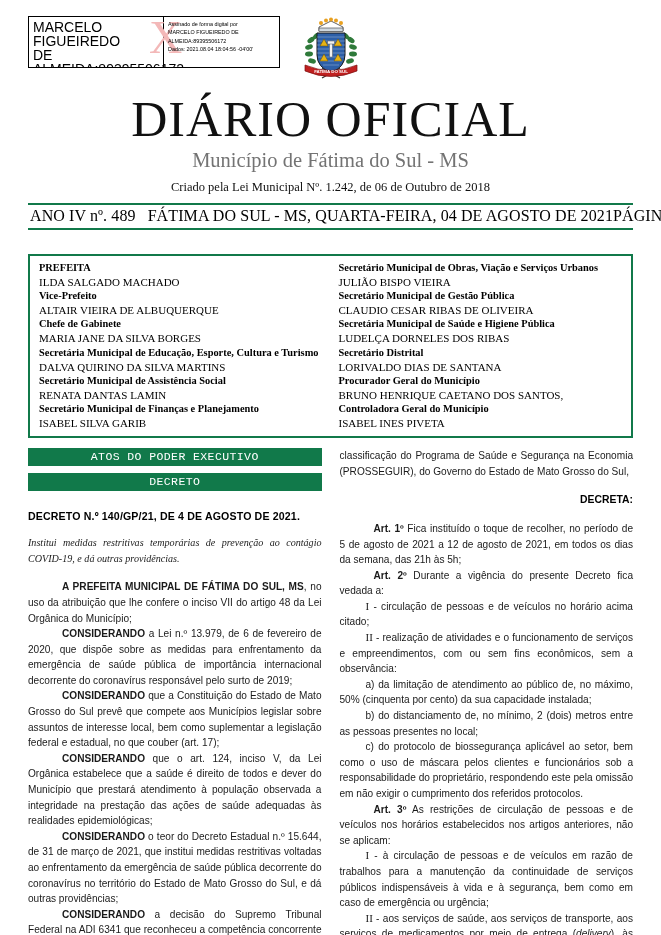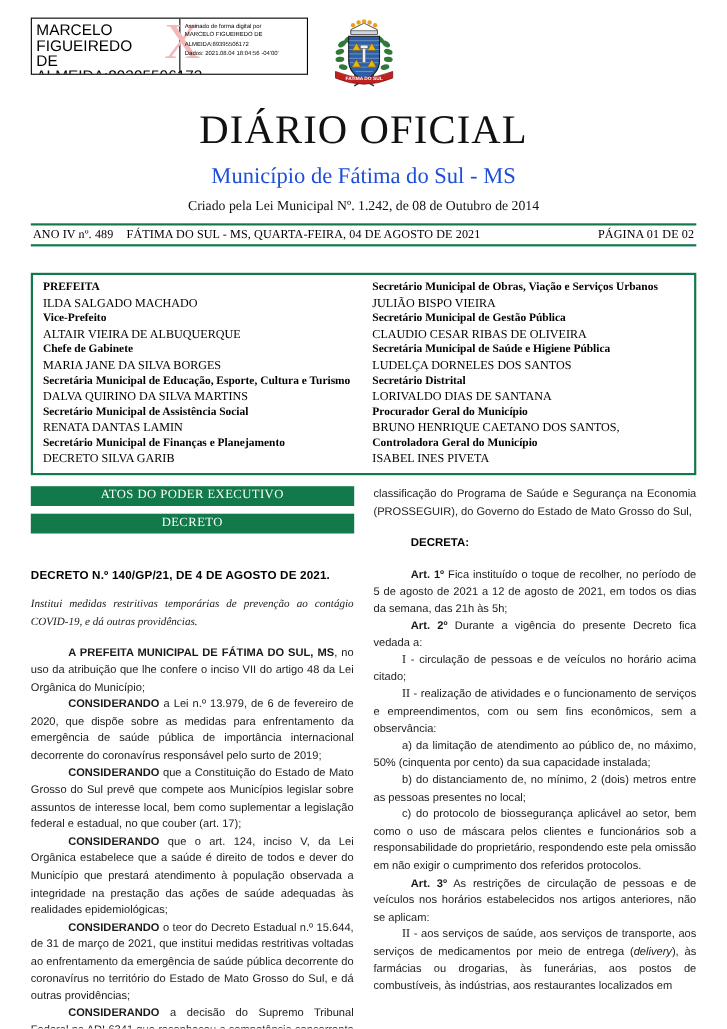--- a/index.html
+++ b/index.html
@@ -82,51 +82,51 @@
     height: 72px;
   }
 
   
   .masthead {
     padding-top: 92px;
     text-align: center;
   }
   .title-main {
     font-family: "Liberation Serif", serif;
-    font-size: 37px;
+    font-size: 50px;
     line-height: 54px;
     letter-spacing: 1px;
     font-weight: 400;
     color: #111;
   }
   .title-sub {
     font-family: "Liberation Serif", serif;
     font-size: 20.5px;
     line-height: 26px;
     margin-top: 1px;
-    color: #1d4ed8;
+    color: #737373;
   }
   .title-law {
     font-family: "Liberation Serif", serif;
     font-size: 12.5px;
     line-height: 20px;
     margin-top: 4px;
     color: #111;
   }
 
   
   .edition-bar {
     margin-top: 6px;
     border-top: 2px solid #11794a;
     border-bottom: 2px solid #11794a;
     padding: 2px 2px 3px 2px;
     display: flex;
     align-items: flex-end;
     font-family: "Liberation Serif", serif;
-    font-size: 11px;
+    font-size: 16px;
     letter-spacing: 0.1px;
   }
   .edition-left { white-space: nowrap; }
   .edition-mid  { margin-left: 12px; white-space: nowrap; }
   .edition-right{ margin-left: auto; white-space: nowrap; }
 
   
   .officials {
     margin-top: 24px;
     border: 2px solid #11794a;
@@ -162,28 +162,28 @@
     gap: 18px;
   }
   .col {
     width: 294px;
   }
 
   .greenbar {
     background: #11794a;
     color: #ffffff;
     text-align: center;
-    font-family: Liberation Serif, serif;
+    font-family: Liberation Mono, monospace;
     font-size: 11.5px;
     letter-spacing: 0.4px;
     line-height: 15px;
     padding: 1px 0 2px 0;
     margin-bottom: 7px;
   }
-  .greenbar.second { margin-bottom: 31px; }
+  .greenbar.second { margin-bottom: 18px; }
 
   .p {
     font-family: "Liberation Sans", sans-serif;
     font-size: 10.1px;
     line-height: 15.6px;
     text-align: justify;
     margin: 0 0 0 0;
     color: #1a1a1a;
   }
   .p + .p { margin-top: 0px; }
@@ -210,20 +210,21 @@
     color: #000;
   }
   .decreta {
     font-family: "Liberation Sans", sans-serif;
     font-weight: bold;
     font-size: 10.4px;
     line-height: 15.6px;
     text-indent: 34px;
     margin-top: 13px;
     color: #000;
+    text-align: right;
   }
   .rom { font-family: "Liberation Serif", serif; font-size: 11px; }
 </style>
 </head>
 <body>
 
 <div class="page">
 
   <div class="sig-wrap">
     <div class="sig-box">
@@ -299,21 +300,21 @@
       </g>
 
       <path d="M5 49 Q31 60 57 49 L57 55 Q31 66 5 55 Z" fill="#c02020" stroke="#7a1010" stroke-width="0.7"></path>
       <text x="31" y="57" font-family="Liberation Sans, sans-serif" font-size="4.4" fill="#ffffff" text-anchor="middle" font-weight="bold">FATIMA DO SUL</text>
     </svg>
   </div>
 
   <div class="masthead">
     <div class="title-main">DIÁRIO OFICIAL</div>
     <div class="title-sub">Município de Fátima do Sul - MS</div>
-    <div class="title-law">Criado pela Lei Municipal Nº. 1.242, de 08 de Outubro de 2014</div>
+    <div class="title-law">Criado pela Lei Municipal Nº. 1.242, de 06 de Outubro de 2018</div>
   </div>
 
   <div class="edition-bar">
     <div class="edition-left">ANO IV nº. 489</div>
     <div class="edition-mid">FÁTIMA DO SUL - MS, QUARTA-FEIRA,  04 DE AGOSTO DE 2021</div>
     <div class="edition-right">PÁGINA 01 DE 02</div>
   </div>
 
   <div class="officials">
     <div class="off-col left">
@@ -321,29 +322,29 @@
       <div class="off-name">ILDA SALGADO MACHADO</div>
       <div class="off-role">Vice-Prefeito</div>
       <div class="off-name">ALTAIR VIEIRA DE ALBUQUERQUE</div>
       <div class="off-role">Chefe de Gabinete</div>
       <div class="off-name">MARIA JANE DA SILVA BORGES</div>
       <div class="off-role">Secretária Municipal de Educação, Esporte, Cultura e Turismo</div>
       <div class="off-name">DALVA QUIRINO DA SILVA MARTINS</div>
       <div class="off-role">Secretário Municipal de Assistência Social</div>
       <div class="off-name">RENATA DANTAS LAMIN</div>
       <div class="off-role">Secretário Municipal de Finanças e Planejamento</div>
-      <div class="off-name">DECRETO SILVA GARIB</div>
+      <div class="off-name">ISABEL SILVA GARIB</div>
     </div>
     <div class="off-col right">
       <div class="off-role">Secretário Municipal de Obras, Viação e Serviços Urbanos</div>
       <div class="off-name">JULIÃO BISPO VIEIRA</div>
       <div class="off-role">Secretário Municipal de Gestão Pública</div>
       <div class="off-name">CLAUDIO CESAR RIBAS DE OLIVEIRA</div>
       <div class="off-role">Secretária Municipal de Saúde e Higiene Pública</div>
-      <div class="off-name">LUDELÇA DORNELES DOS SANTOS</div>
+      <div class="off-name">LUDELÇA DORNELES DOS RIBAS</div>
       <div class="off-role">Secretário Distrital</div>
       <div class="off-name">LORIVALDO DIAS DE SANTANA</div>
       <div class="off-role">Procurador Geral do Município</div>
       <div class="off-name">BRUNO HENRIQUE CAETANO DOS SANTOS,</div>
       <div class="off-role">Controladora Geral do Município</div>
       <div class="off-name">ISABEL INES PIVETA</div>
     </div>
   </div>
 
   <div class="columns">
@@ -383,18 +384,19 @@
       <p class="p ind-sm"><span class="rom">II</span><span> - realização de atividades e o funcionamento de serviços e empreendimentos, com ou sem fins econômicos, sem a observância:</span></p>
 
       <p class="p ind-sm">a) da limitação de atendimento ao público de, no máximo, 50% (cinquenta por cento) da sua capacidade instalada;</p>
 
       <p class="p ind-sm">b) do distanciamento de, no mínimo, 2 (dois) metros entre as pessoas presentes no local;</p>
 
       <p class="p ind-sm">c) do protocolo de biossegurança aplicável ao setor, bem como o uso de máscara pelos clientes e funcionários sob a responsabilidade do proprietário, respondendo este pela omissão em não exigir o cumprimento dos referidos protocolos.</p>
 
       <p class="p ind"><span class="b">Art. 3º</span><span> As restrições de circulação de pessoas e de veículos nos horários estabelecidos nos artigos anteriores, não se aplicam:</span></p>
 
+      <p class="p ind-sm"><span class="rom">I</span><span> - à circulação de pessoas e de veículos em razão de trabalhos para a manutenção da continuidade de serviços públicos indispensáveis à vida e à segurança, bem como em caso de emergência ou urgência;</span></p>
 
       <p class="p ind-sm"><span class="rom">II</span><span id="art3-ii-body"> - aos serviços de saúde, aos serviços de transporte, aos serviços de medicamentos por meio de entrega (<span class="i">delivery</span>), às farmácias ou drogarias, às funerárias, aos postos de combustíveis, às indústrias, aos restaurantes localizados em</span></p>
     </div>
 
   </div>
 </div>
 
 </body></html>

